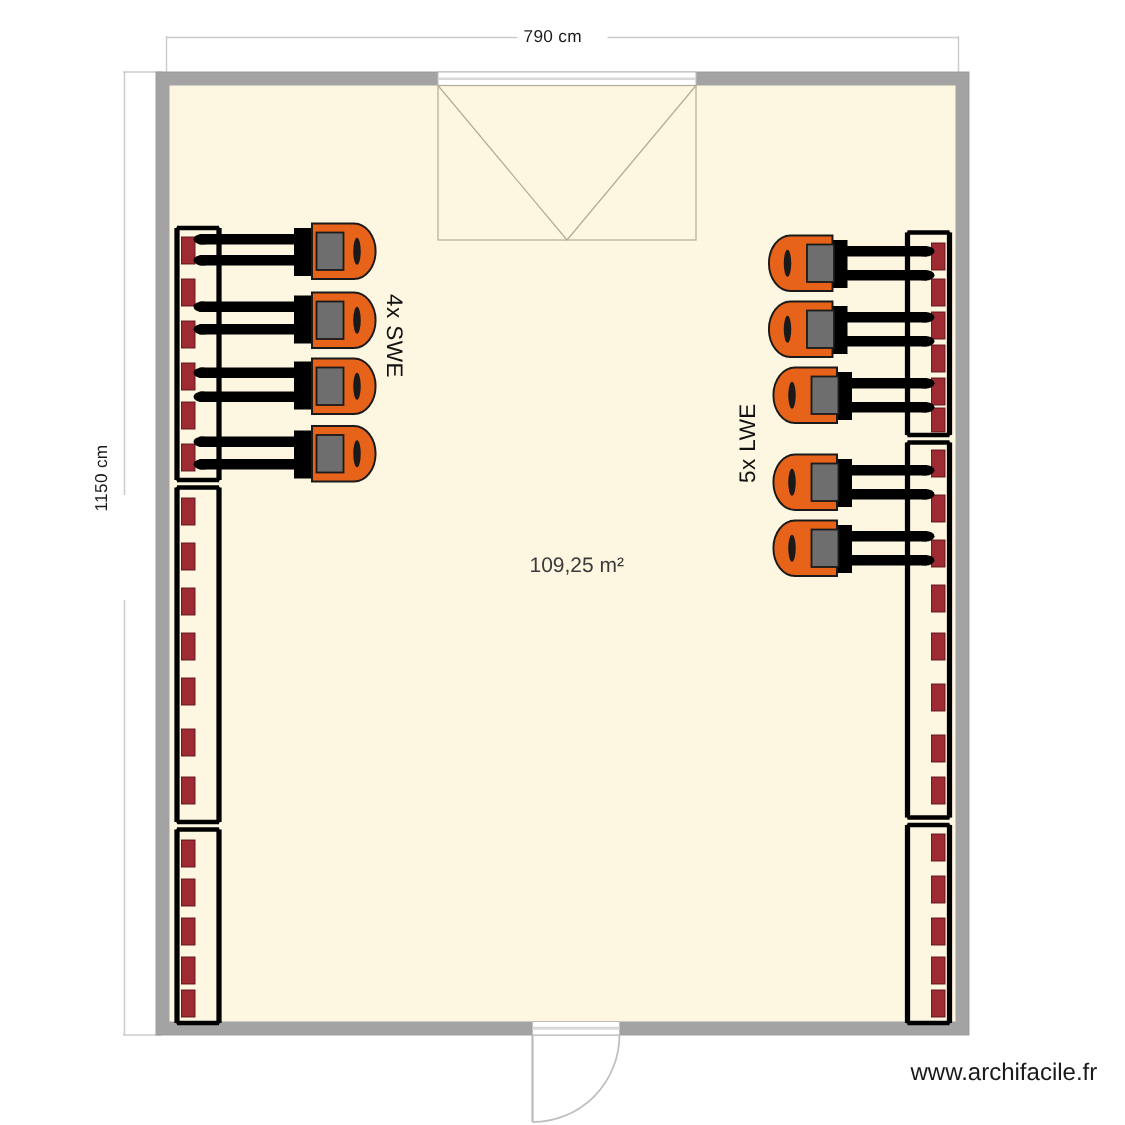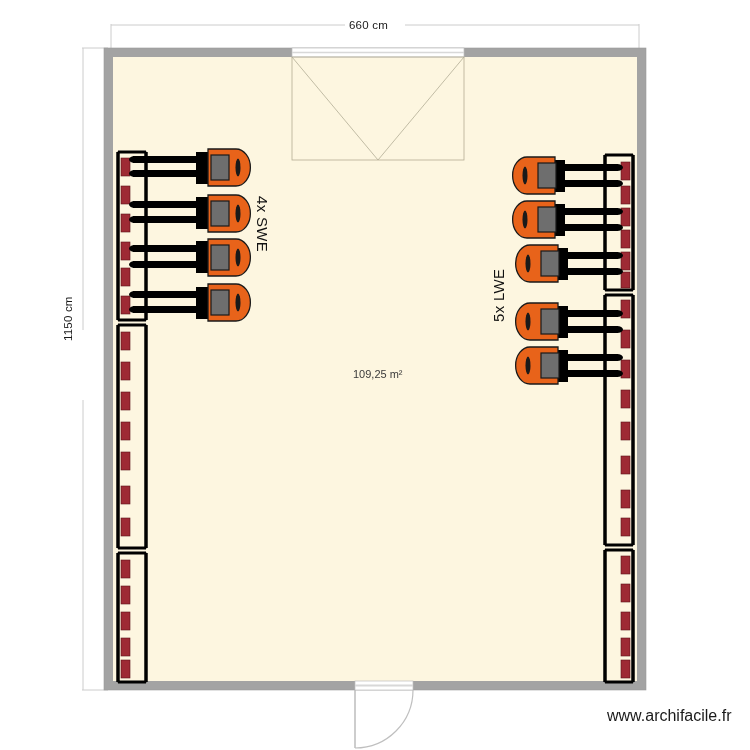--- a/index.html
+++ b/index.html
@@ -57,21 +57,21 @@
     left: 490px;
     top: 322px;
     transform: rotate(-90deg);
     transform-origin: left top;
   }
 
   #area-label {
     position: absolute;
     left: 353px;
     top: 368px;
-    font-size: 11px;
+    font-size: 14px;
     color: #3a3a3a;
     white-space: nowrap;
   }
 
   #watermark {
     position: absolute;
     left: 607px;
     top: 707px;
     font-size: 16px;
     color: #1a1a1a;
@@ -334,21 +334,21 @@
         <ellipse cx="617" cy="373.5" rx="6" ry="3.5" fill="#000000"></ellipse>
         <rect x="554" y="350" width="14" height="32" fill="#000000"></rect>
         <path d="M 558 347 L 530 347 A 14 18 0 0 0 530 384 L 558 384 Z" fill="#e8631a" stroke="#1a1a1a" stroke-width="1.3"></path>
         <rect x="541" y="353" width="18" height="25" fill="#6e6e6e" stroke="#1a1a1a" stroke-width="1.2"></rect>
         <ellipse cx="528" cy="365.5" rx="2.5" ry="9" fill="#1a1a1a"></ellipse>
       </g>
     </g>
 
   </svg>
 
-  <div class="dim-label" id="dim-top-label">660 cm</div>
+  <div class="dim-label" id="dim-top-label">790 cm</div>
 
   <div class="dim-label" id="dim-left-label">1150 cm</div>
 
   <div class="rack-label" id="label-swe">4x SWE</div>
 
   <div class="rack-label" id="label-lwe">5x LWE</div>
 
   <div id="area-label">109,25 m²</div>
 
   <div id="watermark">www.archifacile.fr</div>

